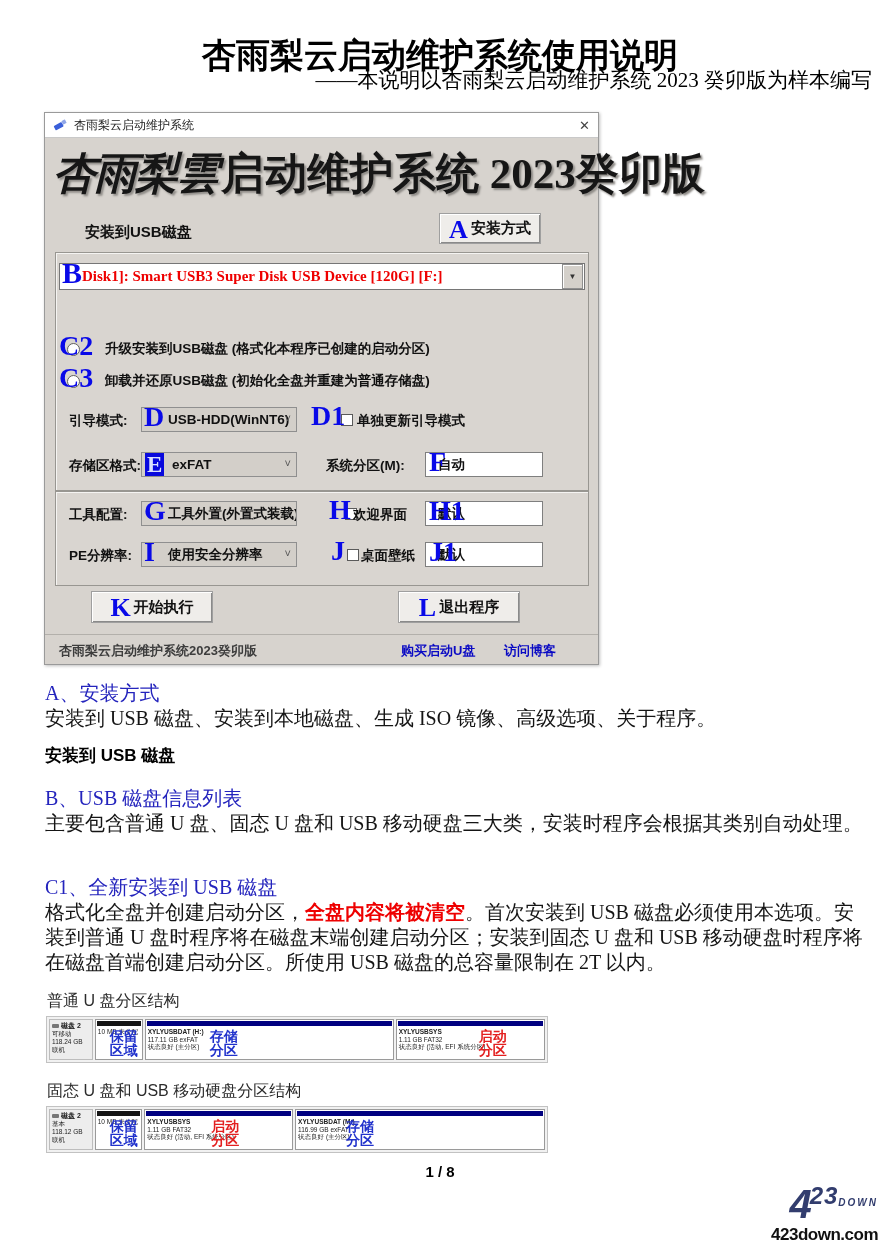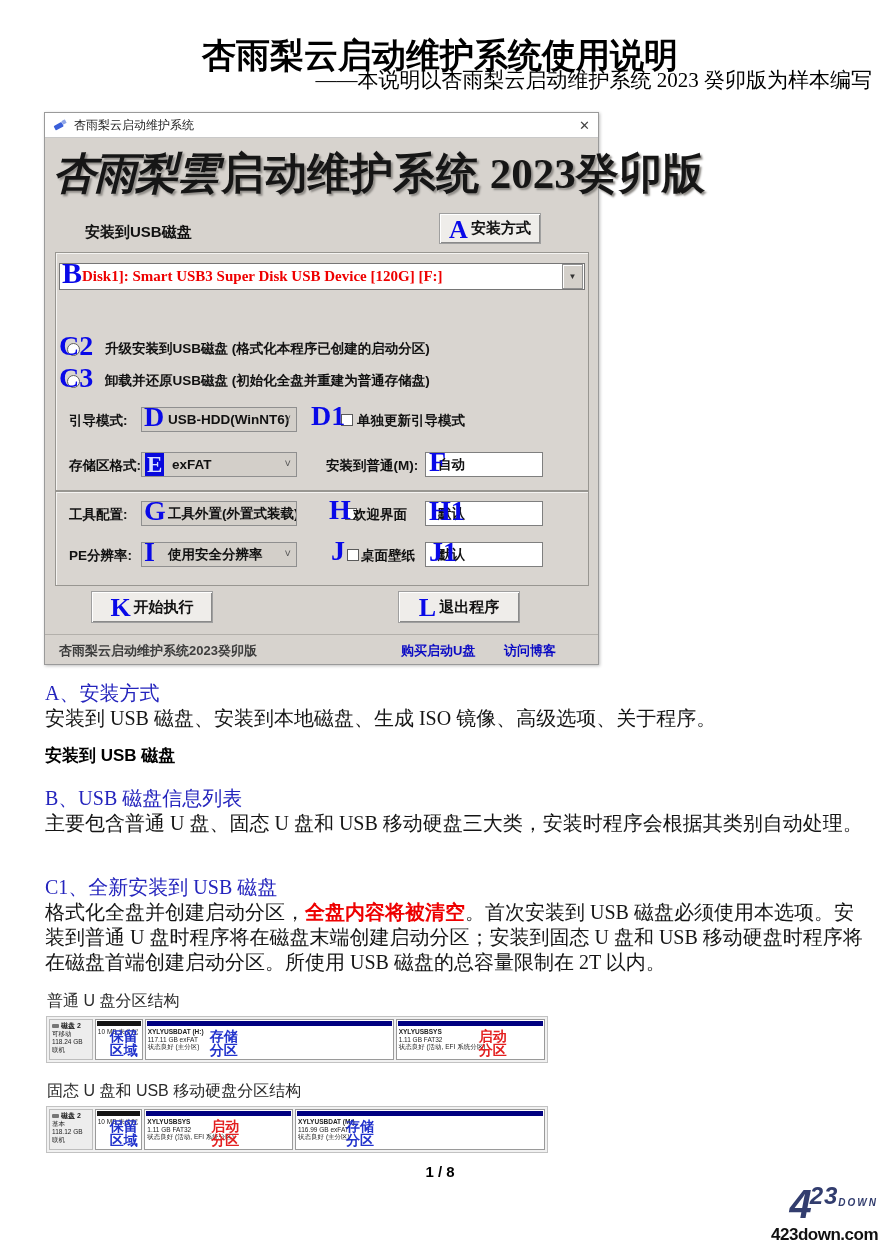--- a/index.html
+++ b/index.html
@@ -181,21 +181,21 @@
     <span class="clbl" style="left:312px">单独更新引导模式</span>
   </div>
 
   <div class="frow" style="top:339px">
     <span class="flbl">存储区格式:</span>
     <div class="dd">
       <span class="ann ann-e" style="position:absolute;left:3px;top:0">E</span>
       <span class="ddv" style="padding-left:30px">exFAT</span>
       <span class="chev">˅</span>
     </div>
-    <span class="flbl" style="left:281px">安装到普通(M):</span>
+    <span class="flbl" style="left:281px">系统分区(M):</span>
     <div class="inp">
       <span class="ann">F</span>
       <span class="inpv">自动</span>
     </div>
   </div>
 
   <div class="frow" style="top:388px">
     <span class="flbl">工具配置:</span>
     <div class="dd">
       <span class="ann">G</span>

